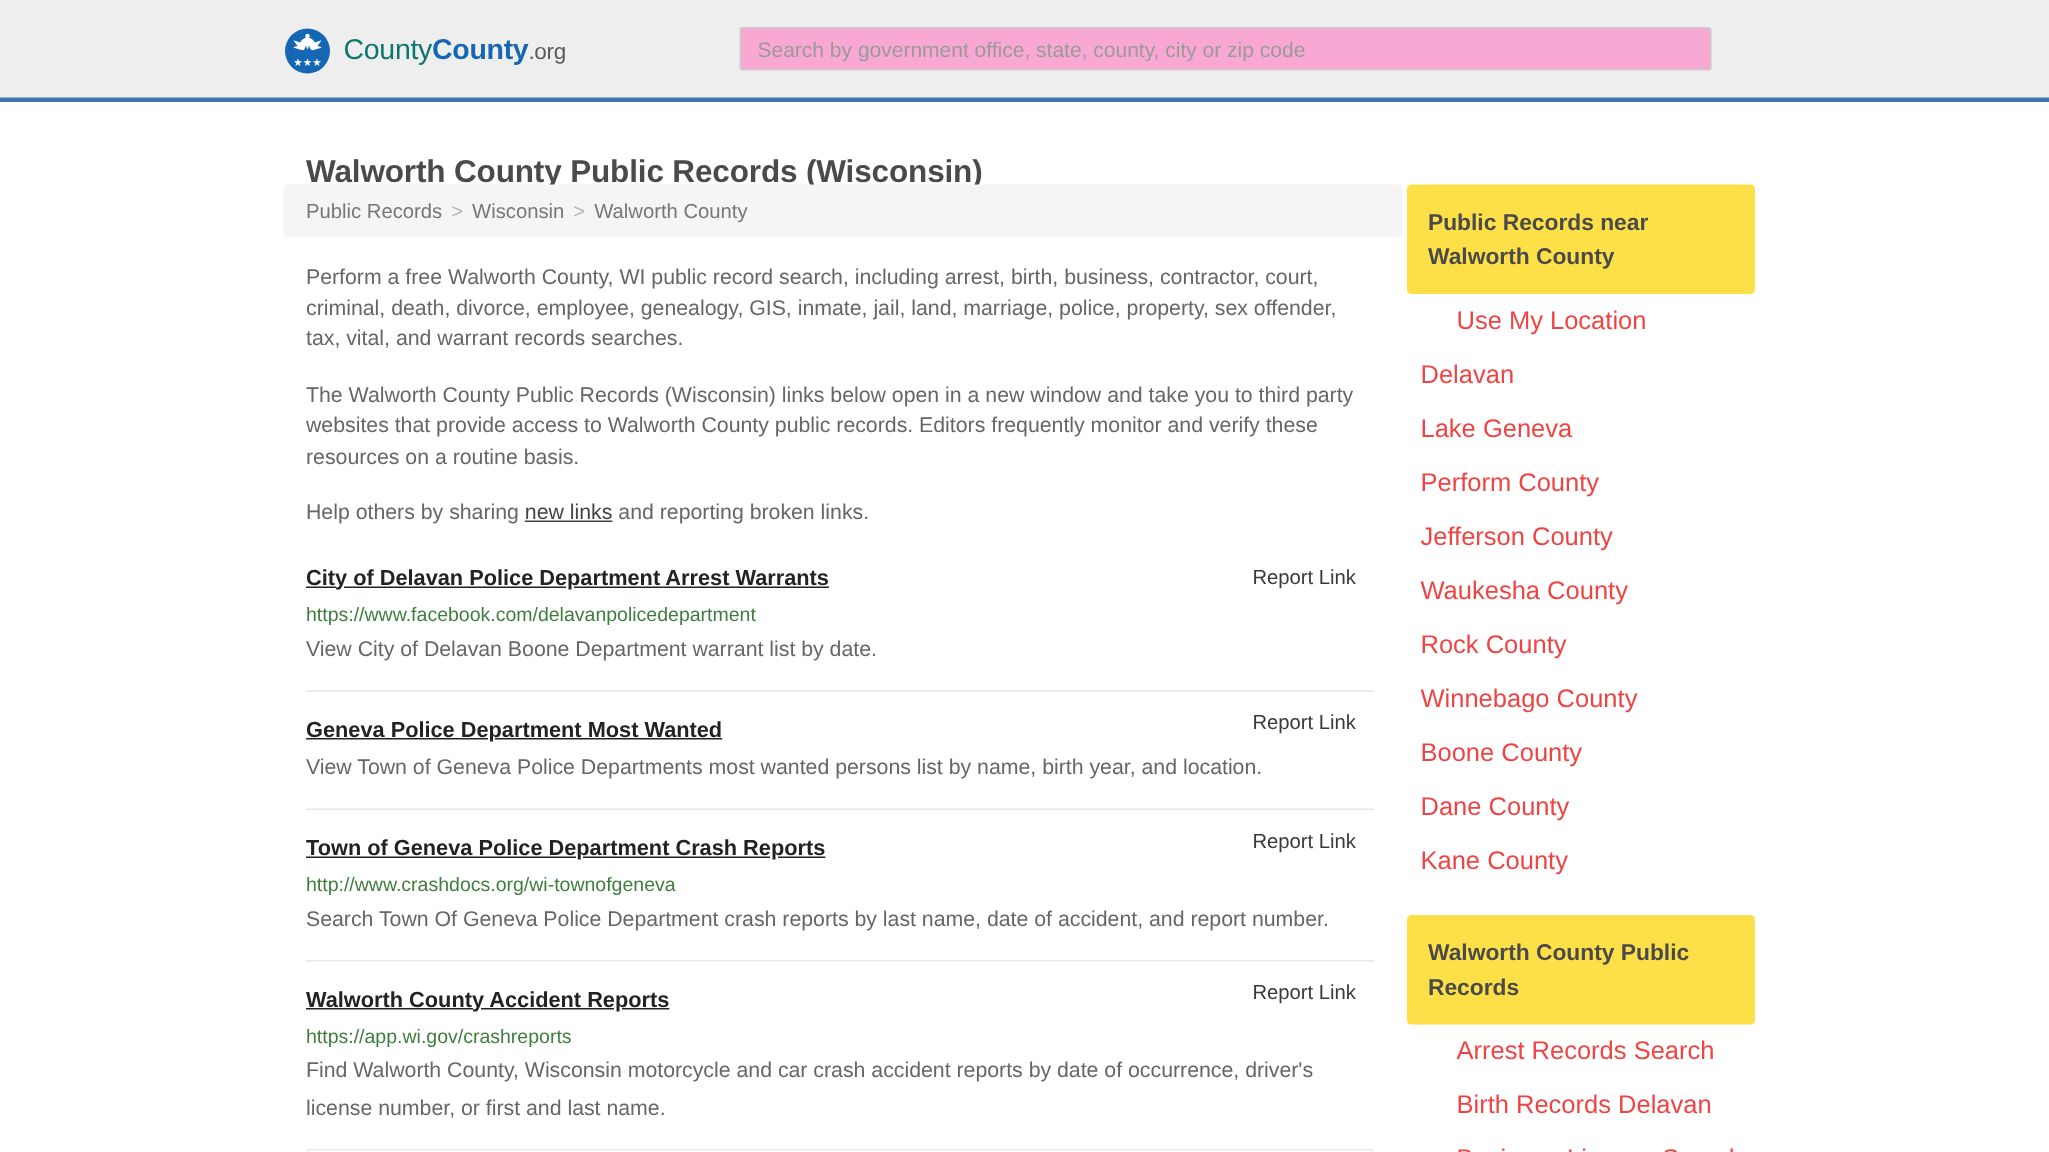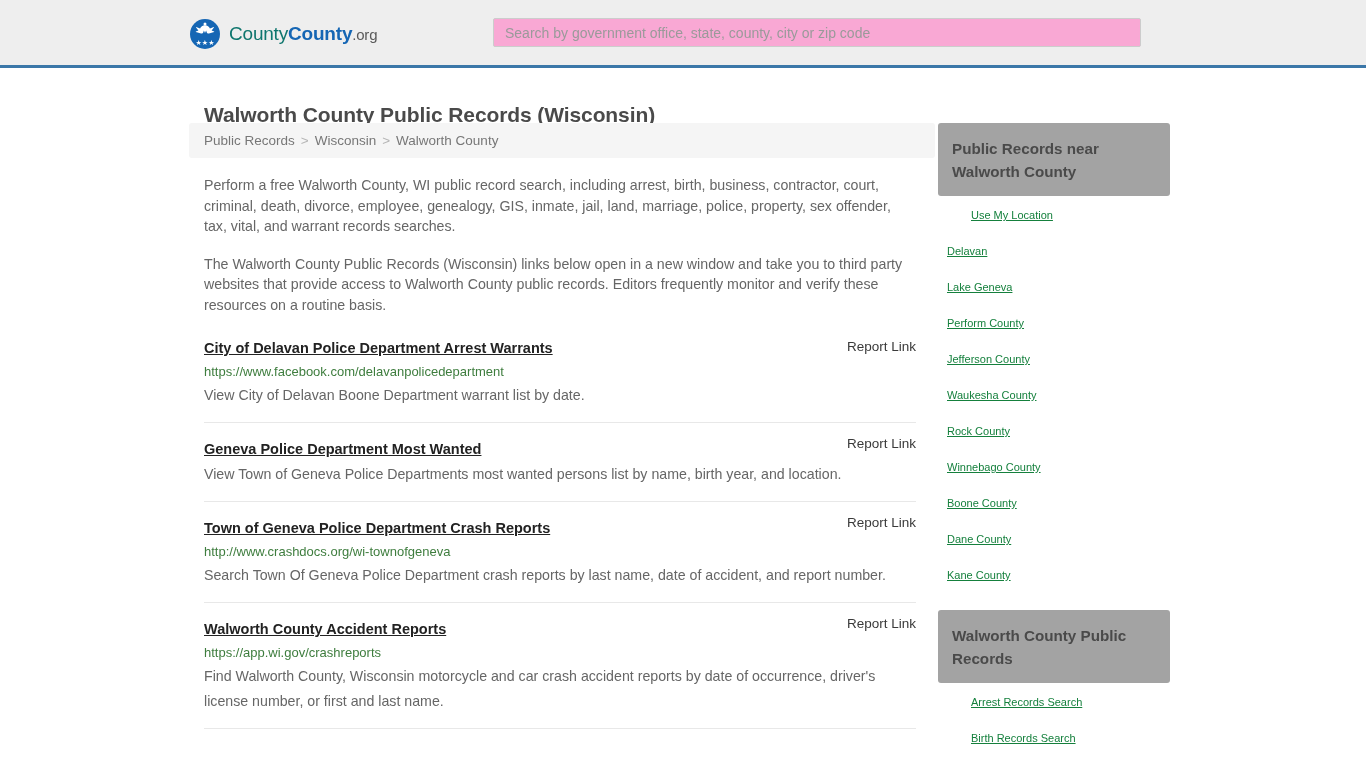--- a/index.html
+++ b/index.html
@@ -139,21 +139,21 @@
     display: inline-block;
     font-size: 14.5px;
     font-weight: bold;
     color: #222222;
     text-decoration: underline;
     cursor: pointer;
     max-width: 600px;
   }
   .report-link {
     position: absolute;
-    right: 0; top: 0;
+    right: 12px; top: 0;
     font-size: 13.5px;
     color: #3a3a3a;
     cursor: pointer;
     white-space: nowrap;
   }
   .result + .result .report-link { top: 13px; }
   .result-url {
     display: block;
     margin-top: 7px;
     font-size: 13px;
@@ -166,39 +166,38 @@
     margin-top: 4px;
     font-size: 14.2px;
     line-height: 25px;
     color: #666666;
     width: 712px;
   }
 
   
   .side-box { margin-bottom: 18px; }
   .side-head {
-    background: #a3a3a3;
+    background: #fde047;
     border-radius: 3px;
     padding: 14px 14px 13px 14px;
     font-size: 15.2px;
     font-weight: bold;
     color: #4a4a4a;
     line-height: 23px;
   }
   .side-list { padding: 0; margin: 0; list-style: none; }
   .side-list li {
     height: 36px;
     line-height: 36px;
     padding-left: 9px;
   }
   .side-list li.indented { padding-left: 33px; }
   .side-list a {
-    font-size: 11px;
-    color: #15803d;
-    text-decoration: underline;
+    font-size: 17px;
+    color: #ef4444;
     cursor: pointer;
   }
 </style>
 </head>
 <body>
 
 <div id="site-header">
 
   <div id="brand">
     <div id="brand-mark">
@@ -224,20 +223,21 @@
   <div id="content-wrap">
 
     <div id="main-col">
 
       <nav id="breadcrumb">
         <a>Public Records</a><span class="sep">&gt;</span><a>Wisconsin</a><span class="sep">&gt;</span><a>Walworth County</a>
       </nav>
 
       <p class="intro">Perform a free Walworth County, WI public record search, including arrest, birth, business, contractor, court, criminal, death, divorce, employee, genealogy, GIS, inmate, jail, land, marriage, police, property, sex offender, tax, vital, and warrant records searches.</p>
       <p class="intro">The Walworth County Public Records (Wisconsin) links below open in a new window and take you to third party websites that provide access to Walworth County public records. Editors frequently monitor and verify these resources on a routine basis.</p>
+      <p class="intro"><span>Help others by sharing </span><a>new links</a><span> and reporting broken links.</span></p>
 
       <div id="results">
 
         <div class="result">
           <span class="result-title">City of Delavan Police Department Arrest Warrants</span>
           <span class="report-link">Report Link</span>
           <span class="result-url">https://www.facebook.com/delavanpolicedepartment</span>
           <span class="result-desc">View City of Delavan Boone Department warrant list by date.</span>
         </div>
 
@@ -280,21 +280,21 @@
           <li><a>Boone County</a></li>
           <li><a>Dane County</a></li>
           <li><a>Kane County</a></li>
         </ul>
       </div>
 
       <div class="side-box">
         <div class="side-head">Walworth County Public Records</div>
         <ul class="side-list">
           <li class="indented"><a>Arrest Records Search</a></li>
-          <li class="indented"><a>Birth Records Search</a></li>
+          <li class="indented"><a>Birth Records Delavan</a></li>
           <li class="indented"><a>Business License Search</a></li>
         </ul>
       </div>
 
     </aside>
 
   </div>
 </div>
 
 </body></html>

